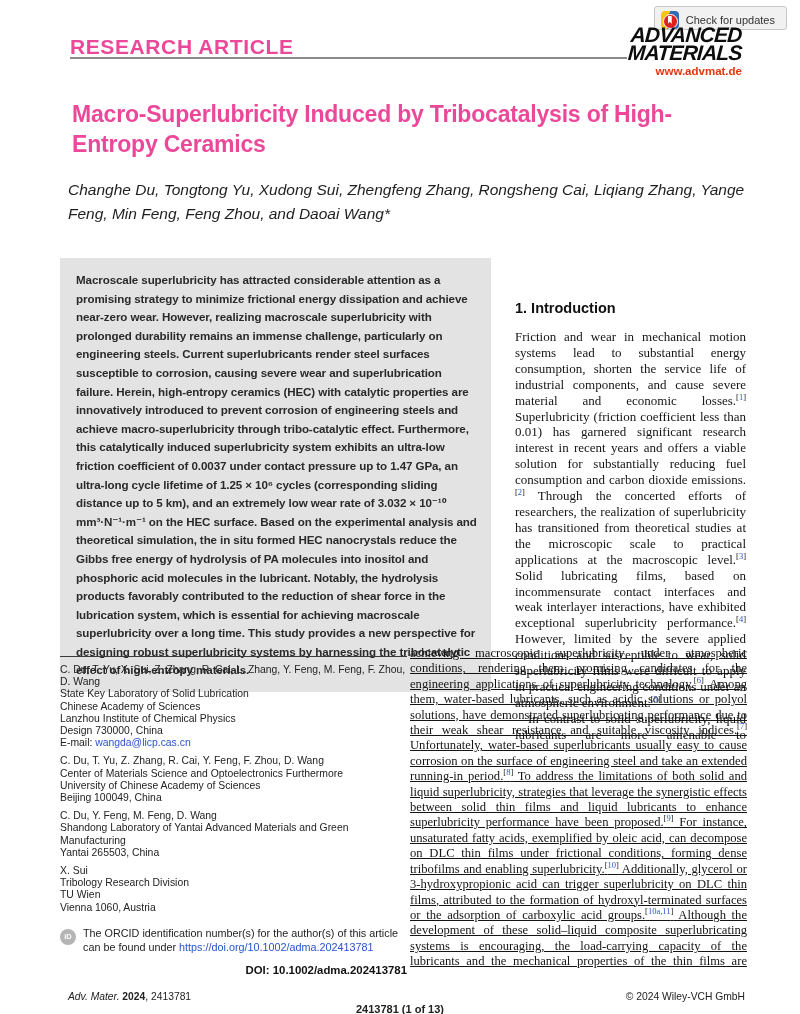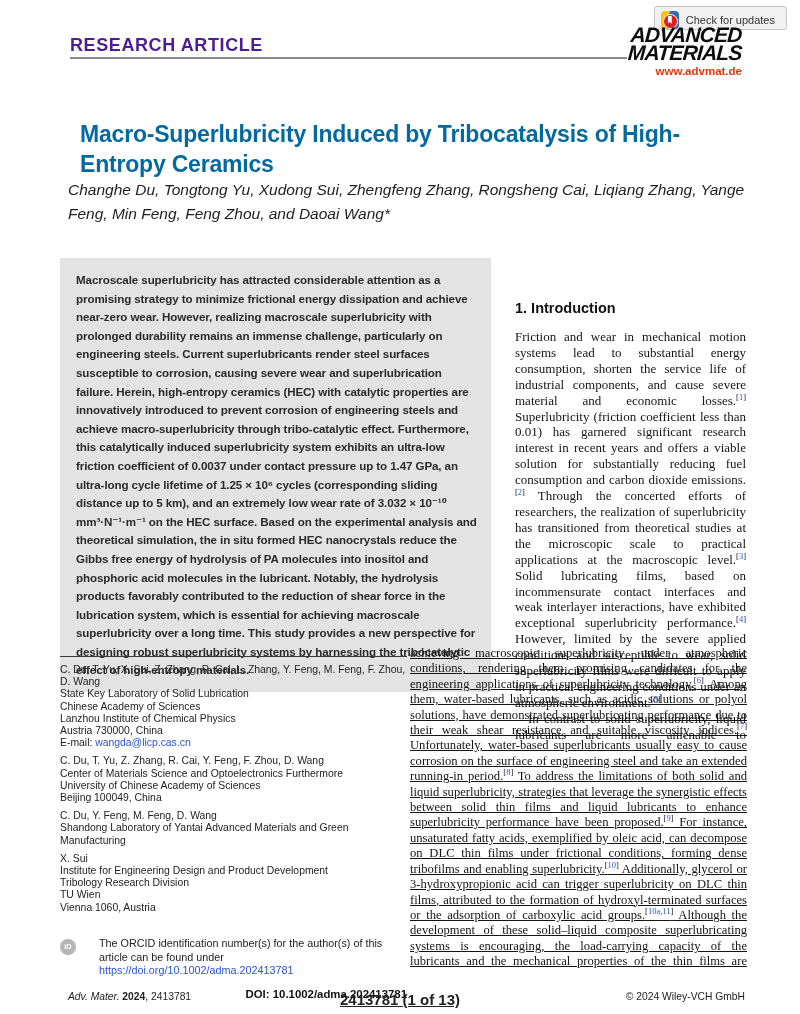--- a/index.html
+++ b/index.html
@@ -25,37 +25,36 @@
     content:""; position:absolute; left:2px; top:2.5px; width:13px; height:13px;
     border-radius:50%; background:#e02020; border:1px solid #fff;
   }
   .crossmark-icon::before {
     content:""; position:absolute; left:7px; top:5px; width:4px; height:8px;
     background:#fff; z-index:2; clip-path:polygon(0 0,100% 0,100% 100%,50% 72%,0 100%);
   }
   
   .article-type {
     position:absolute; left:70px; top:35px;
-    font-size:18px; font-weight:700; letter-spacing:0.6px; color:#4c1d95;
+    font-size:21px; font-weight:700; letter-spacing:0.6px; color:#ec4899;
   }
   .masthead-rule {
     position:absolute; left:70px; top:57px; width:557px; height:2px; background:#8a8a8a;
   }
   .logo-block { position:absolute; right:58px; top:26px; text-align:right; }
   .logo-text {
     font-size:21px; font-weight:700; font-style:italic; line-height:17.5px;
     letter-spacing:-0.8px; color:#0d0d0d; transform:skewX(-4deg);
   }
   .logo-site { margin-top:4px; font-size:11.5px; font-weight:700; color:#e8350e; }
   
   .paper-title {
-    position:absolute; left:80px; top:100px; width:640px;
-    font-size:23px; line-height:29.5px; font-weight:700; color:#0369a1;
+    position:absolute; left:72px; top:100px; width:640px;
+    font-size:23px; line-height:29.5px; font-weight:700; color:#ec4899;
     letter-spacing:-0.2px;
-    margin-top:20px;
   }
   .paper-authors {
     position:absolute; left:68px; top:178px; width:680px;
     font-size:15.5px; line-height:24px; font-style:italic; color:#1e1e1e;
   }
   
   .abstract-box {
     position:absolute; left:60px; top:258px; width:431px; min-height:372px;
     background:#e3e3e3; padding:13px 12px 12px 16px;
     font-size:11.6px; line-height:18.6px; font-weight:700; color:#2a2a2a;
@@ -74,33 +73,33 @@
     position:absolute; left:410px; top:646px; width:337px;
     font-size:12.6px; line-height:15.4px; text-align-last:justify;text-decoration:underline;
   }
   .cite { font-size:8.5px; line-height:0; vertical-align:super; letter-spacing:0; color:#111; }
   .cite span { color:#2953cc; }
   
   .affil-col { position:absolute; left:60px; top:656px; width:347px; }
   .affil-rule { border-top:1.5px solid #3a3a3a; margin-bottom:7px; }
   .affil-block { font-size:10.4px; line-height:12.2px; color:#232323; margin-bottom:6px; }
   .link { color:#2953cc; text-decoration:none; cursor:pointer; }
-  .orcid-row { display:flex; gap:23px; margin-top:23px; font-size:10.8px; line-height:13.8px; color:#232323; width:352px;justify-content:space-between; }
+  .orcid-row { display:flex; gap:7px; margin-top:13px; font-size:10.8px; line-height:13.8px; color:#232323; width:352px;justify-content:space-between; }
   .orcid-icon {
     flex:0 0 auto; width:16px; height:16px; border-radius:50%; background:#b5b5b5;
     color:#fff; font-size:7.5px; font-weight:700; display:flex;
     align-items:center; justify-content:center; margin-top:2px;
   }
   .doi-line { margin-top:10px; font-size:11.4px; font-weight:700; color:#111;text-align:right; }
   
   .footer { position:absolute; left:0; right:0; top:991px; height:16px; font-size:10.3px; color:#222; }
   .footer-left { position:absolute; left:68px; top:0; }
   .footer-left .j { font-style:italic; }
   .footer-left .y { font-weight:700; }
-  .footer-center { position:absolute; left:0; right:0; top:0; text-align:center; font-weight:700; font-size:15px;text-decoration:underline; }
+  .footer-center { position:absolute; left:0; right:0; top:12px; text-align:center; font-weight:700; font-size:11px; }
   .footer-right { position:absolute; right:55px; top:0; }
 </style>
 </head>
 <body>
 
 <div class="page">
 
   <div class="updates-badge">
     <span class="crossmark-icon"></span>
     <span>Check for updates</span>
@@ -128,39 +127,39 @@
   <div class="wide-col serif-text">achieving macroscopic superlubricity under atmospheric conditions, rendering them promising candidates for the engineering applications of superlubricity technology.<sup class="cite">[<span>6</span>]</sup> Among them, water-based lubricants, such as acidic solutions or polyol solutions, have demonstrated superlubricating performance due to their weak shear resistance and suitable viscosity indices.<sup class="cite">[<span>7</span>]</sup> Unfortunately, water-based superlubricants usually easy to cause corrosion on the surface of engineering steel and take an extended running-in period.<sup class="cite">[<span>8</span>]</sup> To address the limitations of both solid and liquid superlubricity, strategies that leverage the synergistic effects between solid thin films and liquid lubricants to enhance superlubricity performance have been proposed.<sup class="cite">[<span>9</span>]</sup> For instance, unsaturated fatty acids, exemplified by oleic acid, can decompose on DLC thin films under frictional conditions, forming dense tribofilms and enabling superlubricity.<sup class="cite">[<span>10</span>]</sup> Additionally, glycerol or 3-hydroxypropionic acid can trigger superlubricity on DLC thin films, attributed to the formation of hydroxyl-terminated surfaces or the adsorption of carboxylic acid groups.<sup class="cite">[<span>10a,11</span>]</sup> Although the development of these solid–liquid composite superlubricating systems is encouraging, the load-carrying capacity of the lubricants and the mechanical properties of the thin films are</div>
 
   <div class="affil-col">
     <div class="affil-rule"></div>
     <div class="affil-block">
       <div>
           <div>C. Du, T. Yu, X. Sui, Z. Zhang, R. Cai, L. Zhang, Y. Feng, M. Feng, F. Zhou, D. Wang</div>
           <div>State Key Laboratory of Solid Lubrication</div>
           <div>Chinese Academy of Sciences</div>
           <div>Lanzhou Institute of Chemical Physics</div>
-          <div>Austria 730000, China</div>
+          <div>Design 730000, China</div>
         </div>
       <div>
         <span>E-mail: </span><span class="link">wangda@licp.cas.cn</span>
       </div>
     </div>
     <div class="affil-block">
         <div>C. Du, T. Yu, Z. Zhang, R. Cai, Y. Feng, F. Zhou, D. Wang</div>
         <div>Center of Materials Science and Optoelectronics Furthermore</div>
         <div>University of Chinese Academy of Sciences</div>
         <div>Beijing 100049, China</div>
       </div>
     <div class="affil-block">
         <div>C. Du, Y. Feng, M. Feng, D. Wang</div>
         <div>Shandong Laboratory of Yantai Advanced Materials and Green Manufacturing</div>
+        <div>Yantai 265503, China</div>
       </div>
     <div class="affil-block">
         <div>X. Sui</div>
-        <div>Institute for Engineering Design and Product Development</div>
         <div>Tribology Research Division</div>
         <div>TU Wien</div>
         <div>Vienna 1060, Austria</div>
       </div>
 
     <div class="orcid-row">
       <span class="orcid-icon">iD</span>
       <span>
         <span>The ORCID identification number(s) for the author(s) of this article can be found under </span><span class="link">https://doi.org/10.1002/adma.202413781</span>
       </span>

